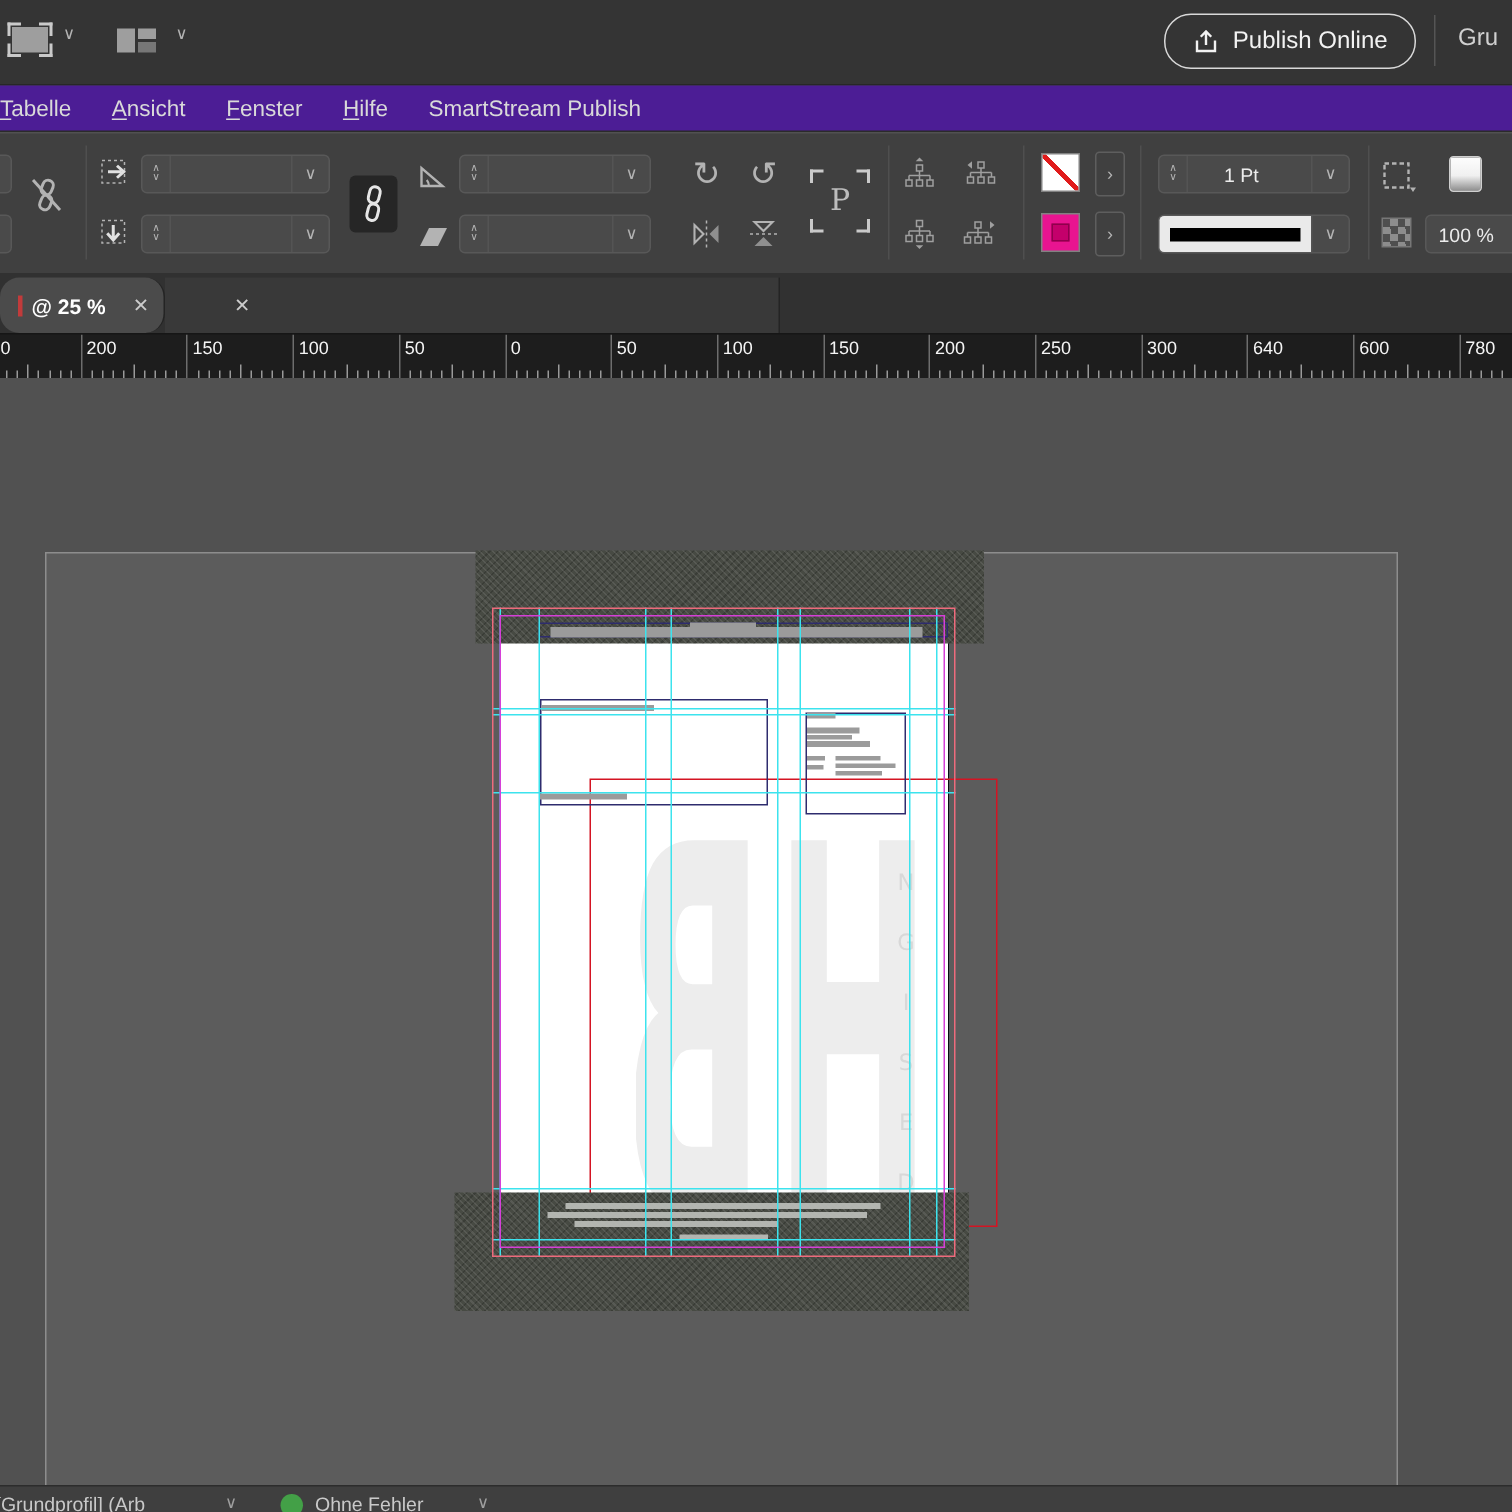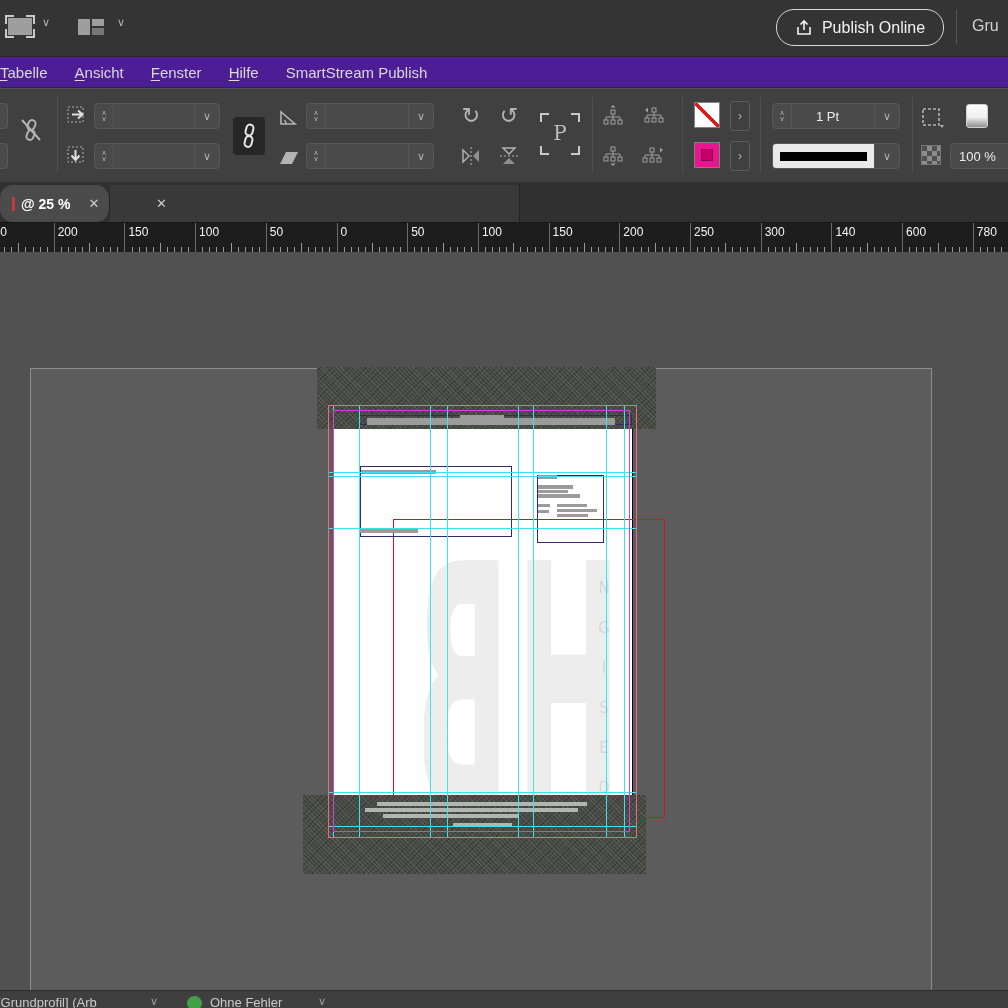--- a/index.html
+++ b/index.html
@@ -434,21 +434,21 @@
     <div class="rtick" style="left: 767.8px; height: 6px;"></div>
     <div class="rtick" style="left: 774.8px; height: 6px;"></div>
     <div class="rtick" style="left: 781.9px; height: 6px;"></div>
     <div class="rtick" style="left: 789px; height: 6px;"></div>
     <div class="rtick" style="left: 796.1px; height: 10px;"></div>
     <div class="rtick" style="left: 803.1px; height: 6px;"></div>
     <div class="rtick" style="left: 810.2px; height: 6px;"></div>
     <div class="rtick" style="left: 817.3px; height: 6px;"></div>
     <div class="rtick" style="left: 824.3px; height: 6px;"></div>
     <div class="rmajor" style="left: 831.4px;"></div>
-    <div class="rlabel" style="left: 835.4px;">140</div>
+    <div class="rlabel" style="left: 835.4px;">640</div>
     <div class="rtick" style="left: 838.5px; height: 6px;"></div>
     <div class="rtick" style="left: 845.5px; height: 6px;"></div>
     <div class="rtick" style="left: 852.6px; height: 6px;"></div>
     <div class="rtick" style="left: 859.7px; height: 6px;"></div>
     <div class="rtick" style="left: 866.8px; height: 10px;"></div>
     <div class="rtick" style="left: 873.8px; height: 6px;"></div>
     <div class="rtick" style="left: 880.9px; height: 6px;"></div>
     <div class="rtick" style="left: 888px; height: 6px;"></div>
     <div class="rtick" style="left: 895px; height: 6px;"></div>
     <div class="rmajor" style="left: 902.1px;"></div>

